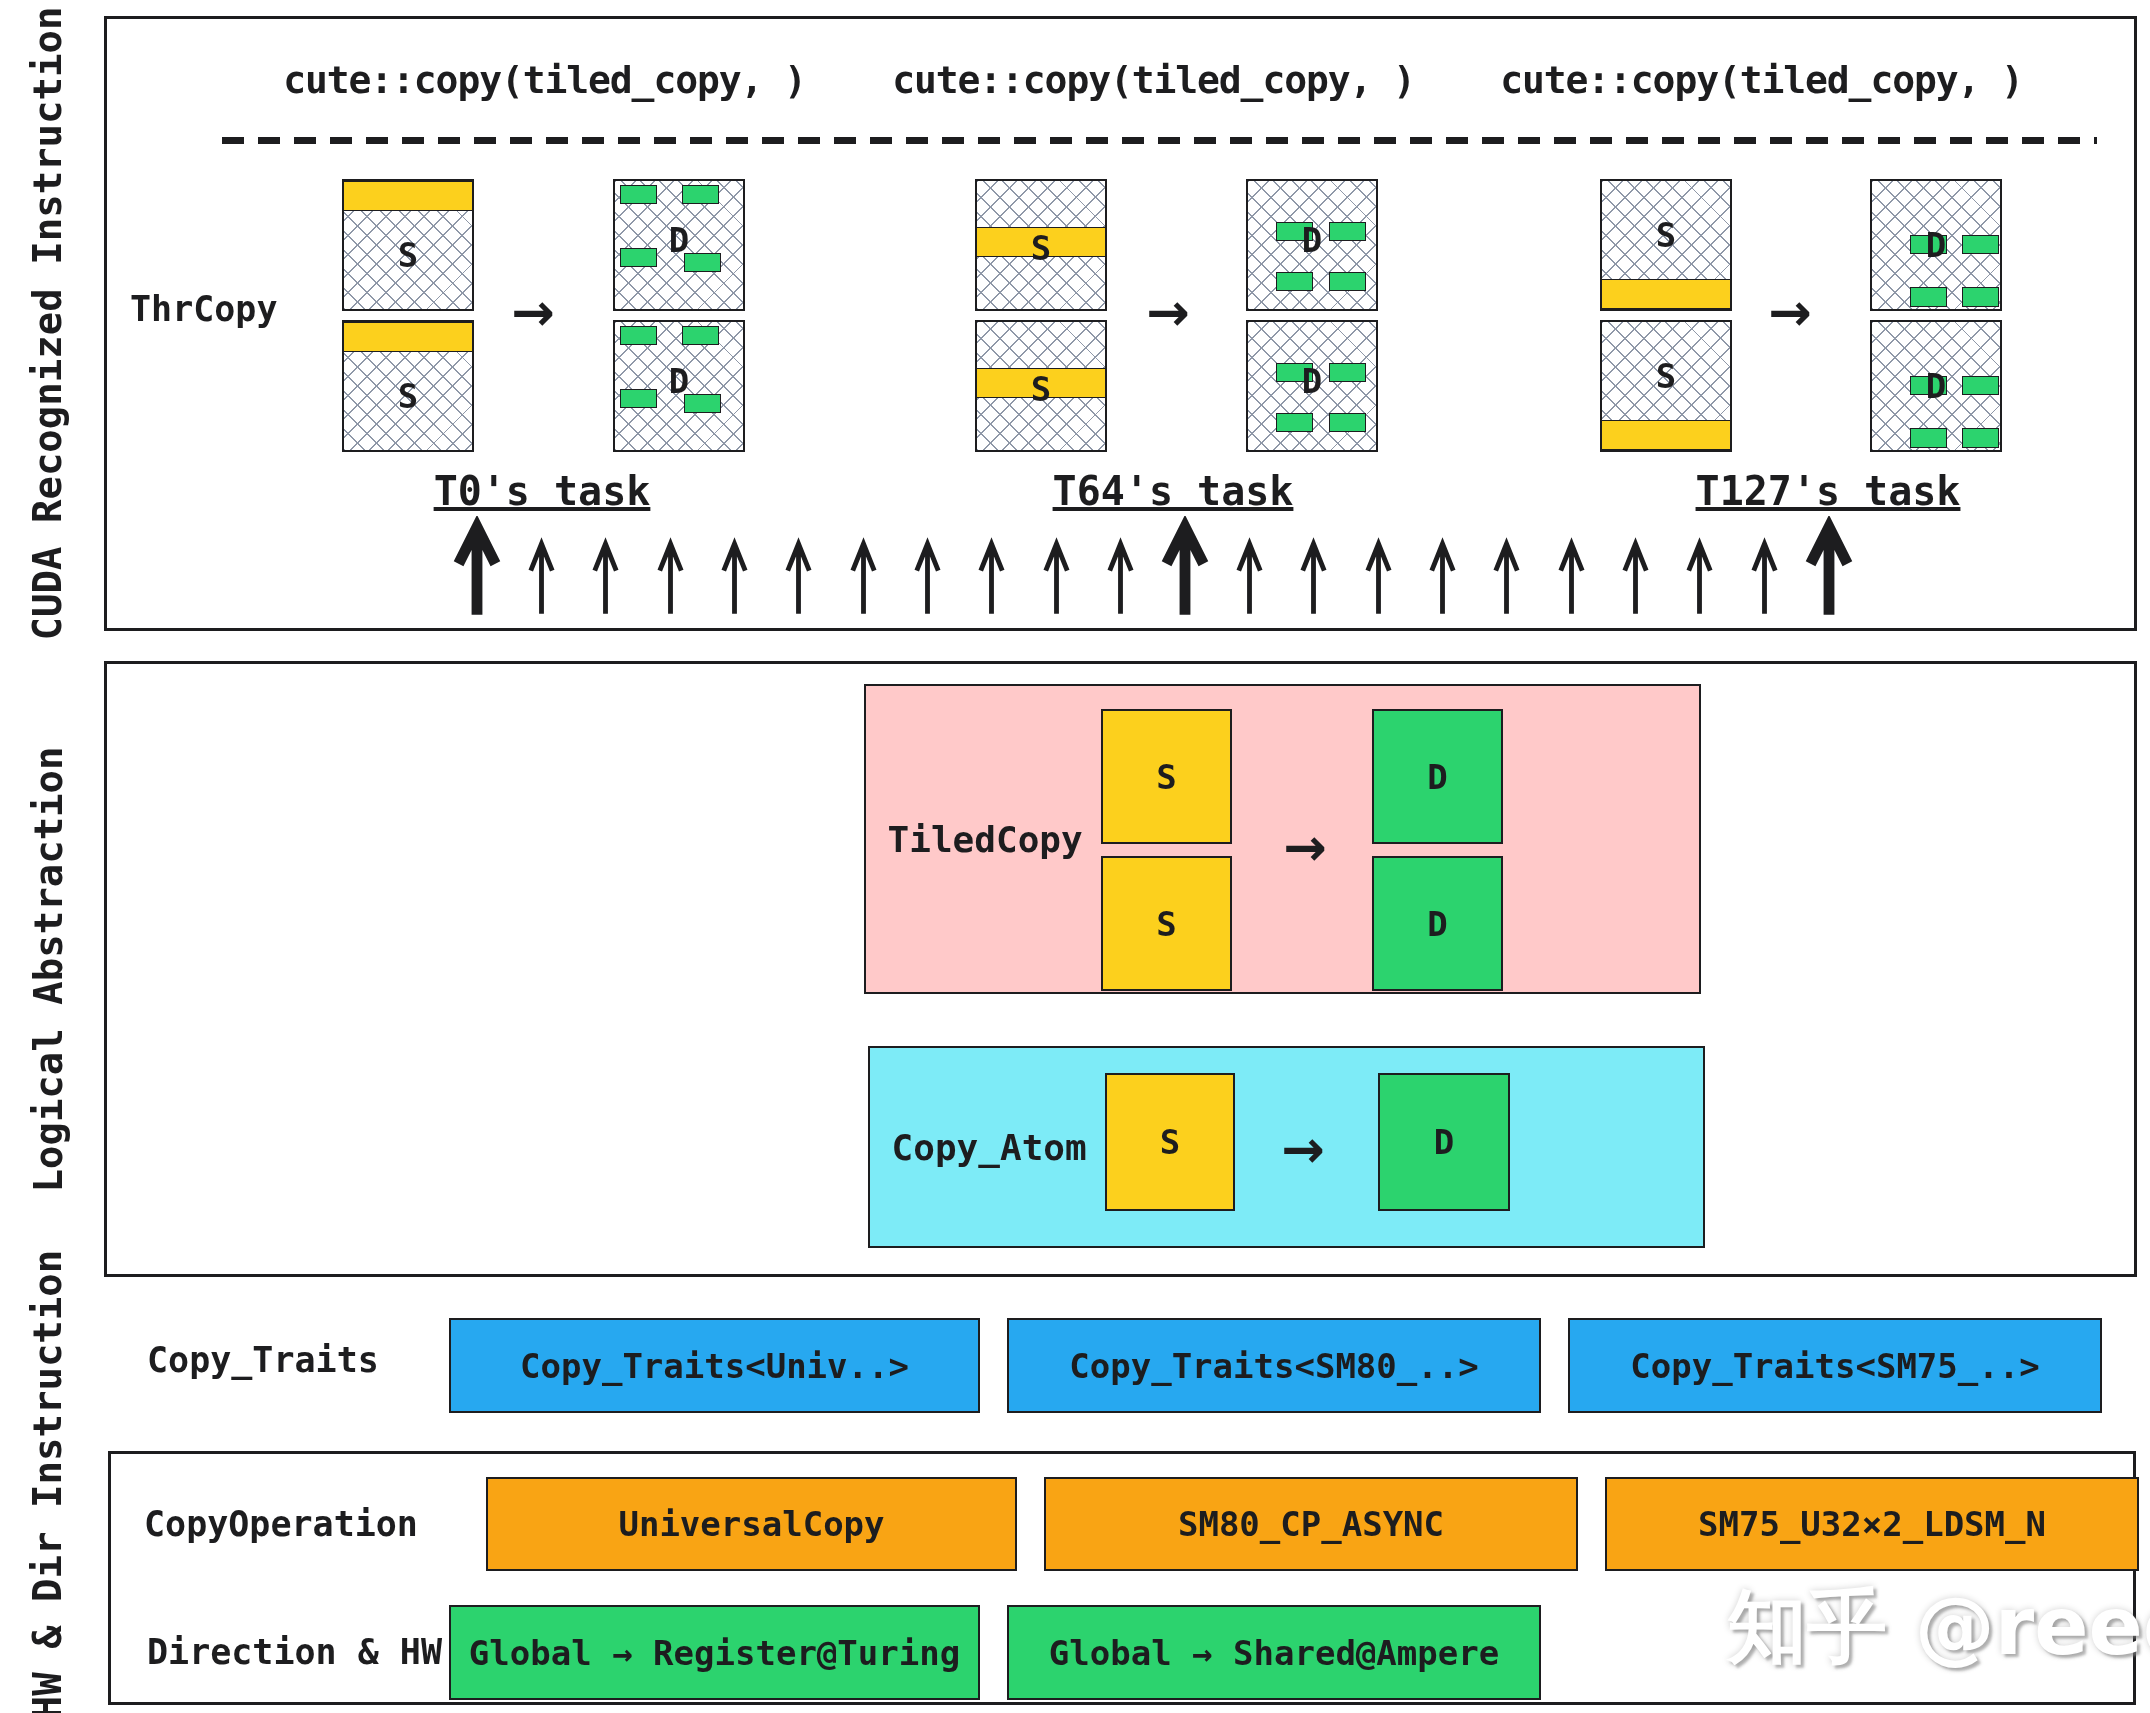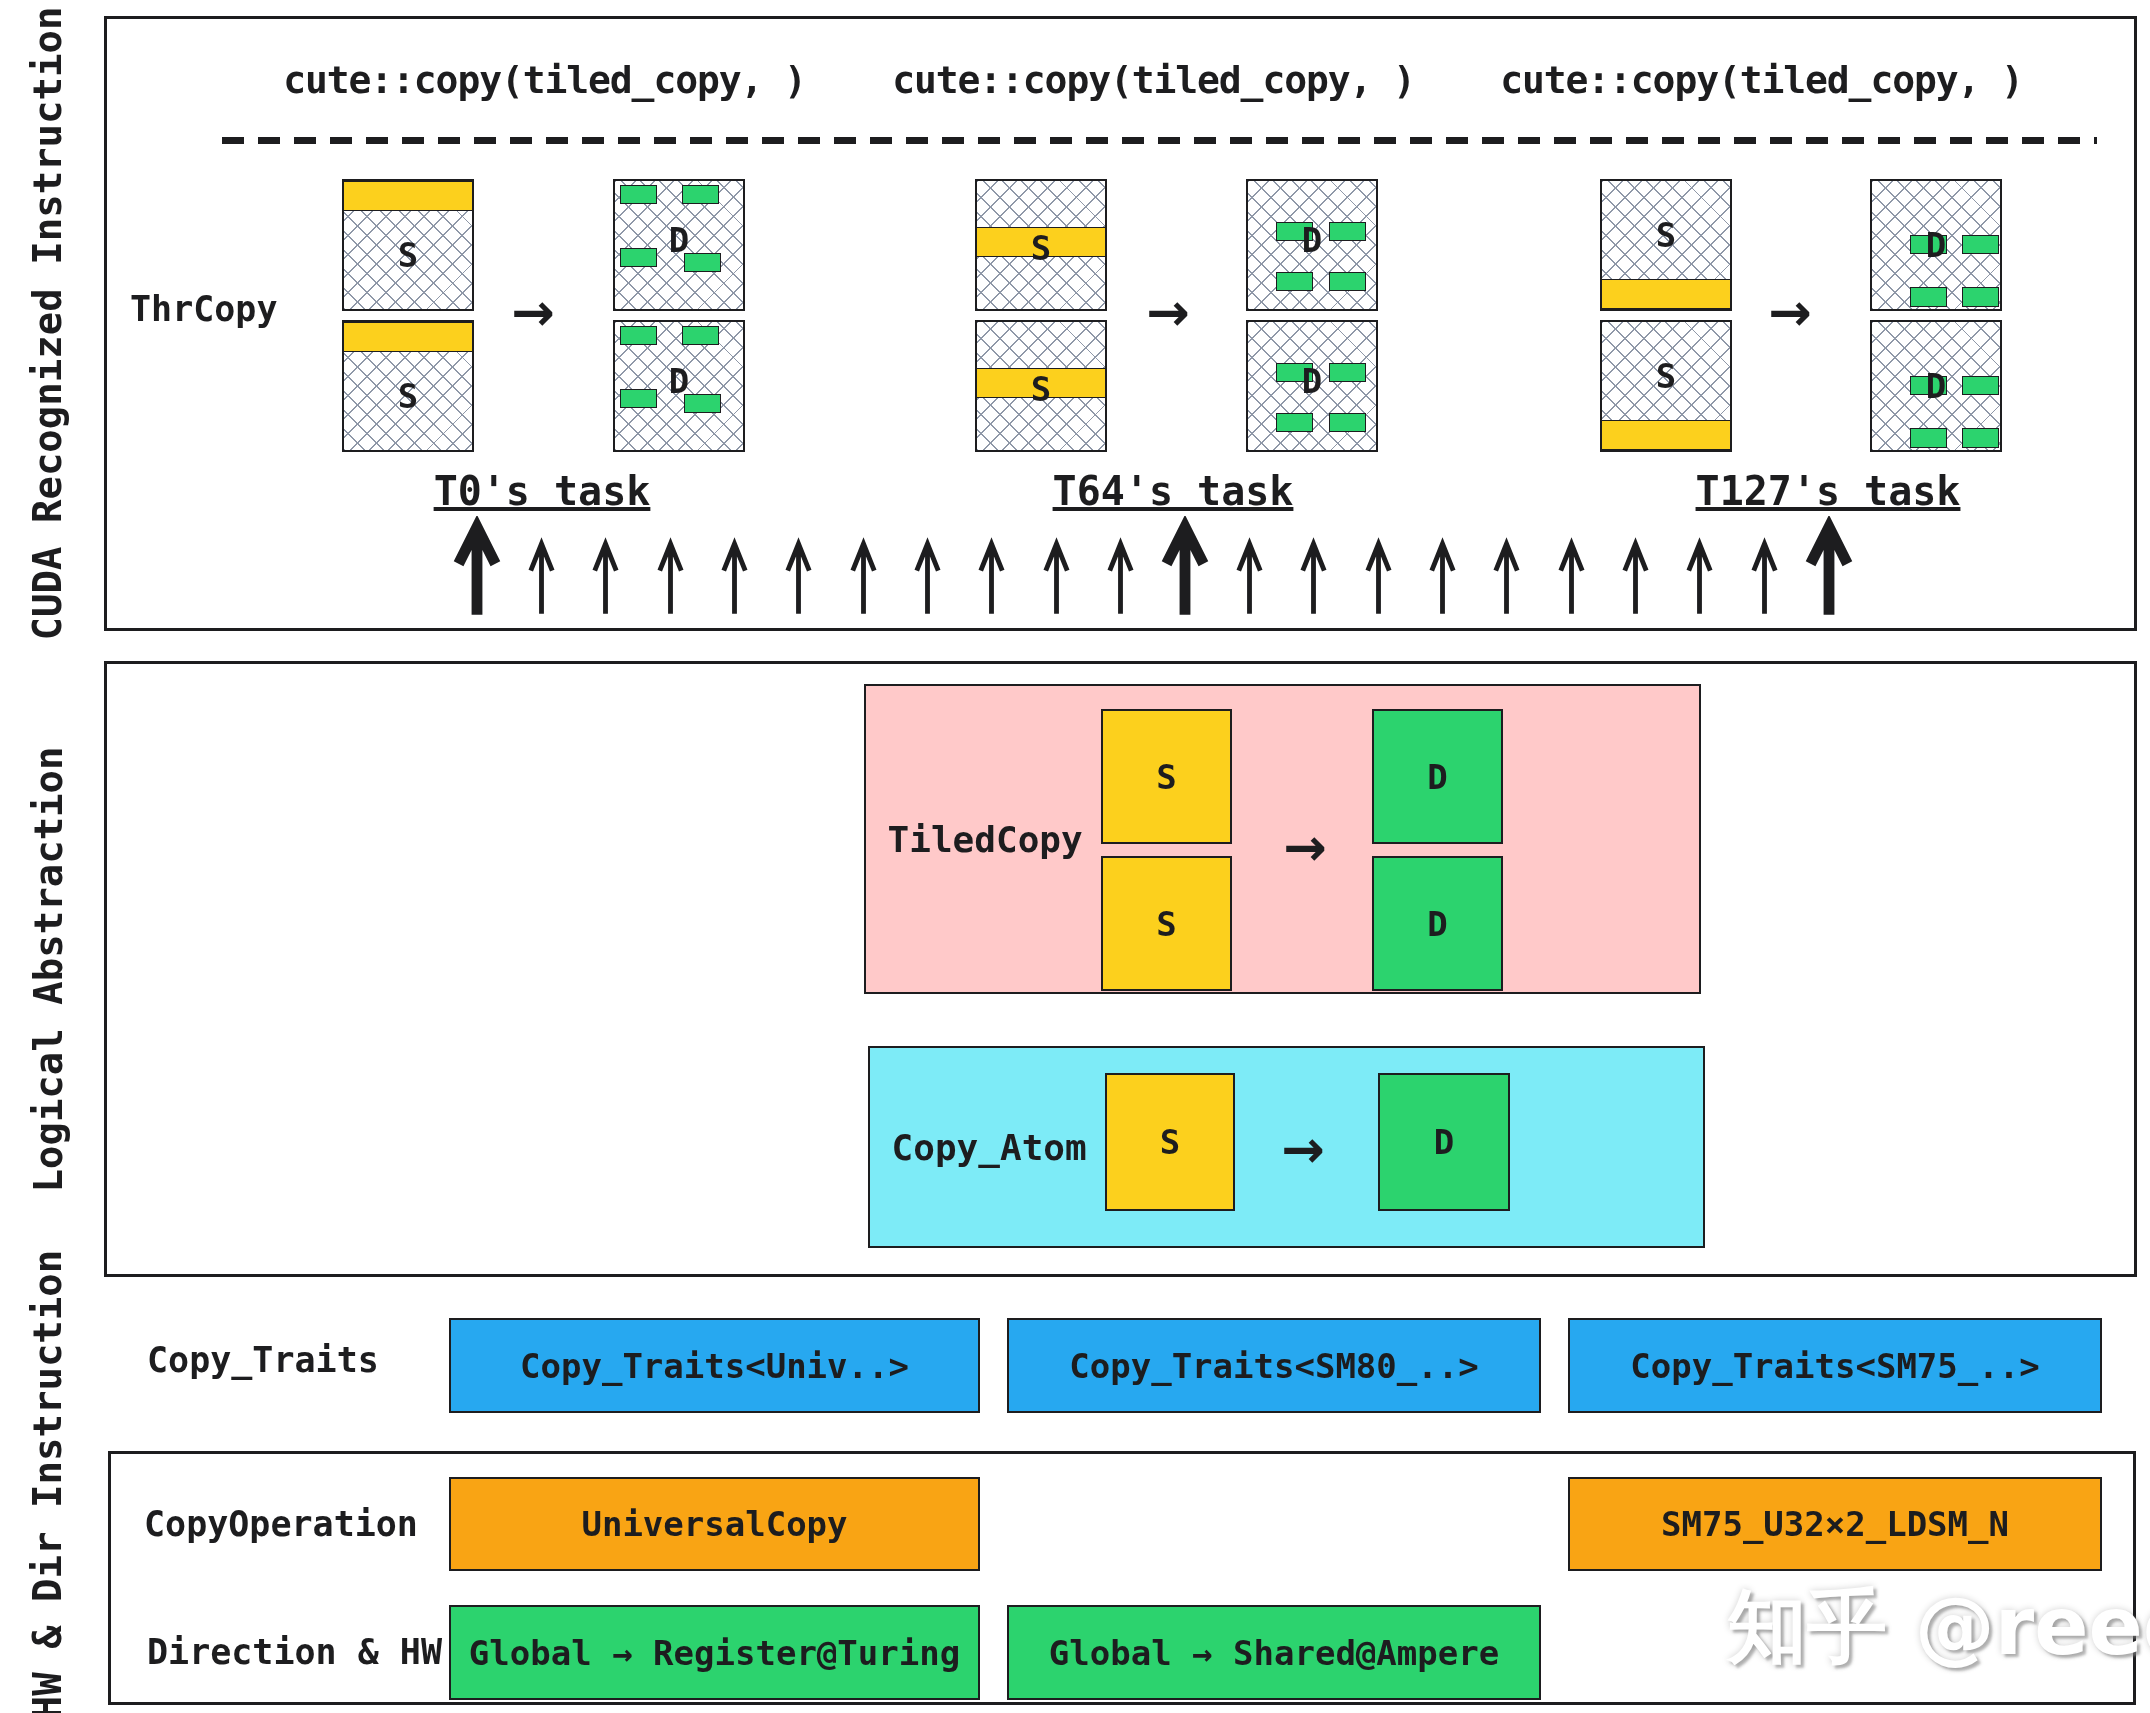--- a/index.html
+++ b/index.html
@@ -60,21 +60,21 @@
   .tile{position:absolute;box-sizing:border-box;border:2.2px solid var(--ink);
         display:flex;align-items:center;justify-content:center;
         font:700 34px "DejaVu Sans Mono",monospace;}
   .tile.y{background:var(--yellow);}
   .tile.g{background:var(--green);}
 
   .cell{position:absolute;box-sizing:border-box;border:2.7px solid var(--ink);
         display:flex;align-items:center;justify-content:center;
         font:700 34px "DejaVu Sans Mono",monospace;white-space:nowrap;}
   .cell.blue{background:var(--blue);}
-  .cell.orange{background:var(--orange);}
+  .cell.orange{background:var(--orange);margin-left:37px;}
   .cell.green{background:var(--green);}
 
   .watermark{position:absolute;left:1727px;top:1574px;z-index:10;white-space:nowrap;
              font:700 80px "DejaVu Sans",sans-serif;color:#ffffff;
              text-shadow:0 0 7.6px rgba(0,0,0,.18),3.2px 3.2px 2.7px rgba(140,140,140,.6);}
 </style>
 </head>
 <body>
 
 <div class="canvas">
@@ -275,20 +275,21 @@
 
   <div class="row-label" style="left:147px;top:1341px">Copy_Traits</div>
   <div class="cell blue" style="left:449px;top:1318px;width:531px;height:95px">Copy_Traits&lt;Univ..&gt;</div>
   <div class="cell blue" style="left:1007px;top:1318px;width:534px;height:95px">Copy_Traits&lt;SM80_..&gt;</div>
   <div class="cell blue" style="left:1568px;top:1318px;width:534px;height:95px">Copy_Traits&lt;SM75_..&gt;</div>
 
   <div class="outline" style="left:108px;top:1451px;width:2028px;height:254px"></div>
 
   <div class="row-label" style="left:144px;top:1505px">CopyOperation</div>
   <div class="cell orange" style="left:449px;top:1477px;width:531px;height:94px">UniversalCopy</div>
+  <div class="cell orange" style="left:1007px;top:1477px;width:534px;height:94px">SM80_CP_ASYNC</div>
   <div class="cell orange" style="left:1568px;top:1477px;width:534px;height:94px">SM75_U32×2_LDSM_N</div>
 
   <div class="row-label" style="left:147px;top:1633px">Direction &amp; HW</div>
   <div class="cell green" style="left:1007px;top:1605px;width:534px;height:95px">Global → Shared@Ampere</div>
   <div class="cell green" style="left:449px;top:1605px;width:531px;height:95px">Global → Register@Turing</div>
 
   <div class="watermark">知乎 @reed</div>
 </div>
 
 

